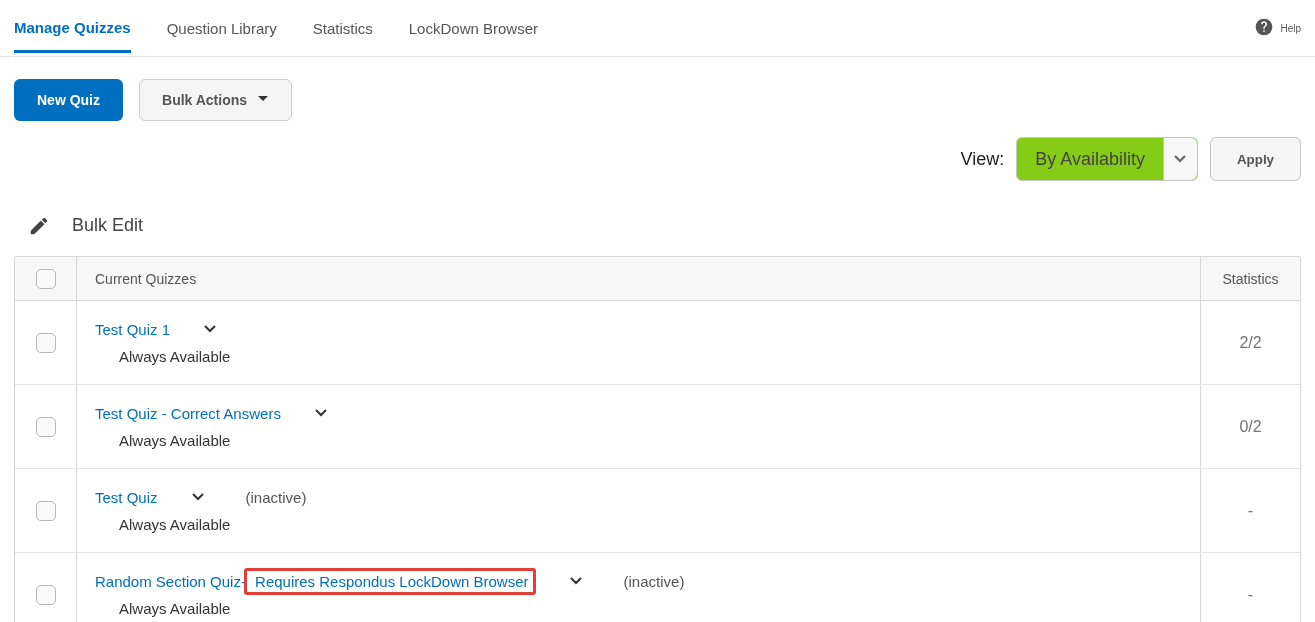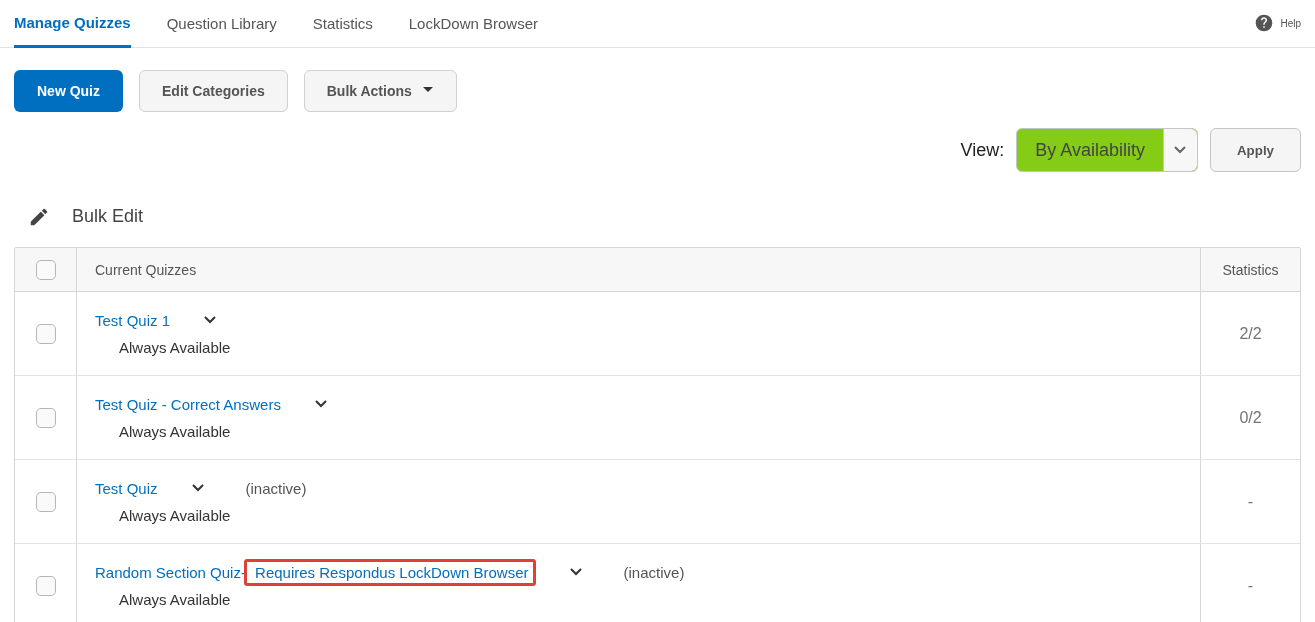--- a/index.html
+++ b/index.html
@@ -8,21 +8,21 @@
     font-size: 14px;
     color: #202122;
     background: #fff;
     width: 1315px;
   }
   .tabs {
     display: flex;
     align-items: center;
     border-bottom: 1px solid #e3e3e3;
     padding: 0 14px;
-    height: 48px;
+    height: 57px;
   }
   .tab {
     padding: 0 0;
     margin-right: 36px;
     height: 48px;
     display: flex;
     align-items: center;
     font-size: 15px;
     color: #555;
     cursor: pointer;
@@ -203,21 +203,20 @@
       <svg viewBox="0 0 24 24">
           <path d="M12 2a10 10 0 100 20 10 10 0 000-20zm.9 15.6h-1.8v-1.8h1.8v1.8zm1.9-6.9l-.8.8c-.7.7-1.1 1.2-1.1 2.5h-1.8v-.4c0-1 .4-1.9 1.1-2.6l1.1-1.1c.3-.3.5-.7.5-1.2 0-1-.8-1.8-1.8-1.8s-1.8.8-1.8 1.8H8.4c0-2 1.6-3.6 3.6-3.6s3.6 1.6 3.6 3.6c0 .8-.3 1.5-.8 2z"></path>
         </svg>
     </span>
     <span>Help</span>
   </div>
 </div>
 
 <div class="toolbar">
   <button class="btn btn-primary">New Quiz</button>
-  <button class="btn btn-secondary">Edit Categories</button>
   <button class="btn btn-secondary">
     <span>Bulk Actions</span>
     <span class="chev chev-down">
       <svg viewBox="0 0 12 12">
           <path d="M1 3l5 5 5-5"></path>
         </svg>
     </span>
   </button>
 </div>
 

